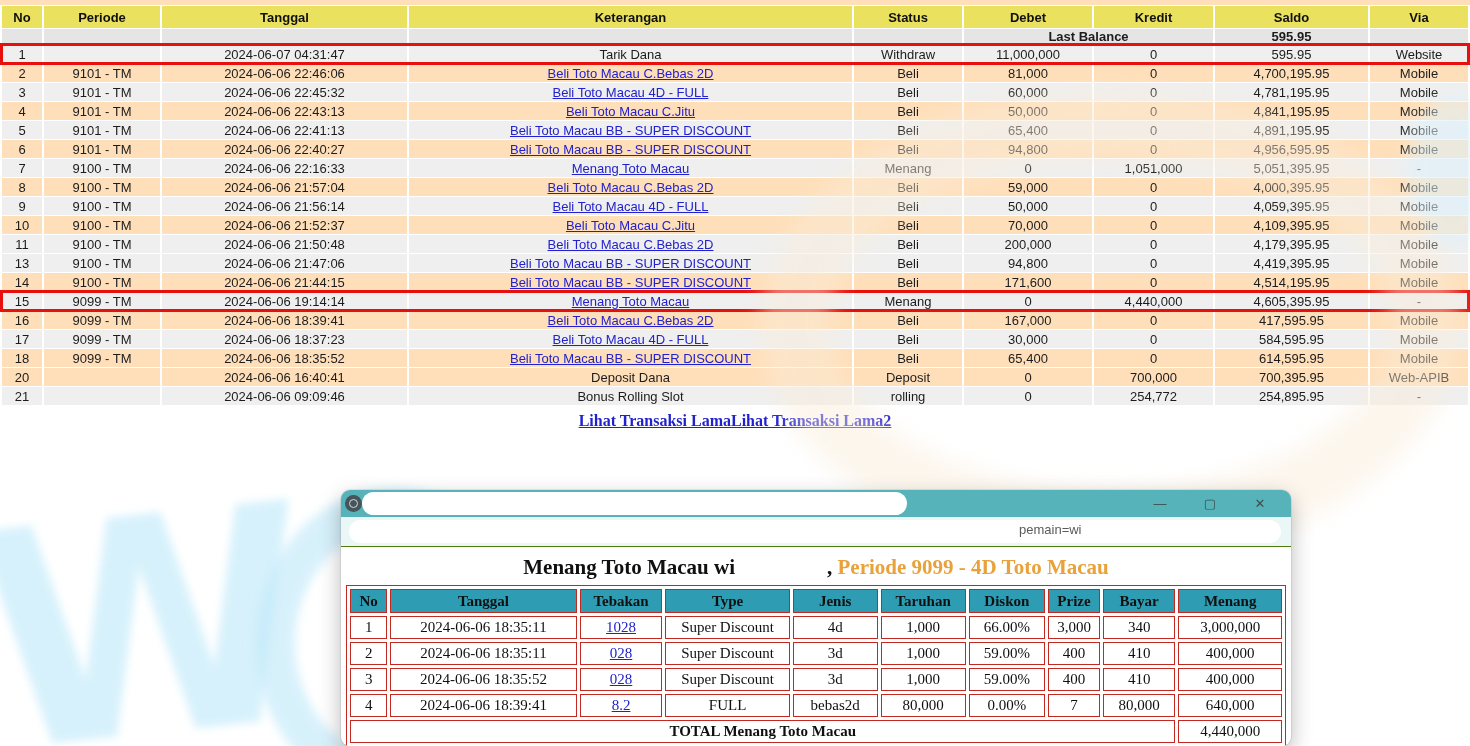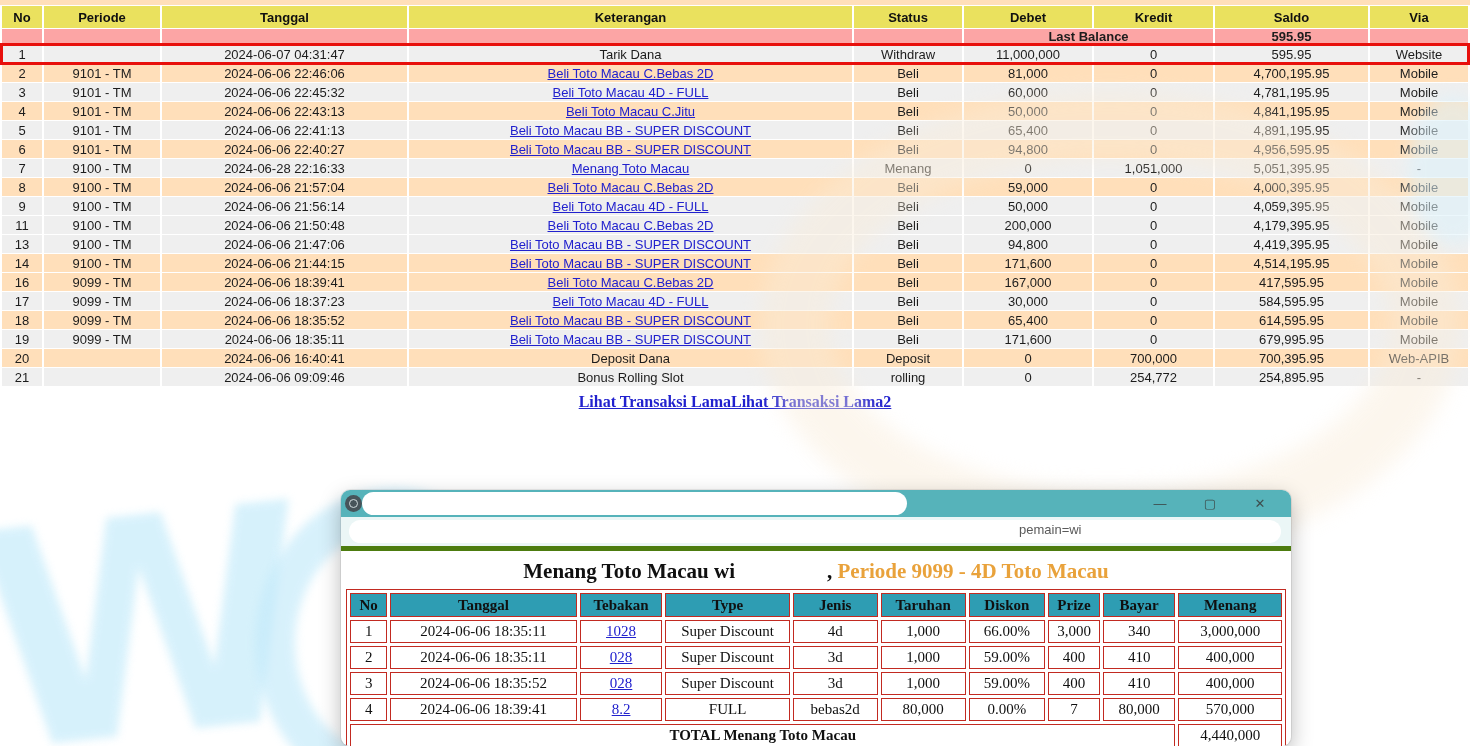--- a/index.html
+++ b/index.html
@@ -18,21 +18,21 @@
     opacity:.55;filter:blur(8px);}
 
   
   .topstrip{height:5px;background:#ffdfba;position:relative;z-index:1;}
   table.main{width:1470px;border-collapse:separate;border-spacing:2px 1px;table-layout:fixed;
     position:relative;z-index:2;}
   table.main th{background:#eae15e;font-size:13px;font-weight:bold;color:#101010;height:22px;
     padding:0;text-align:center;white-space:nowrap;}
   table.main td{font-size:13px;color:#1c1c1c;height:18px;padding:0;text-align:center;
     white-space:nowrap;overflow:hidden;}
-  tr.lastbal td{background:#fca5a5;height:13px;}
+  tr.lastbal td{background:#e5e5e5;height:13px;}
   .lb-label{font-weight:bold;}
   .lb-value{font-weight:bold;color:#2121ce;}
   tr.peach td{background:#ffdfba;}
   tr.gray td{background:#efefef;}
   tr.hl{outline:3px solid #e8100c;outline-offset:-1px;}
   .txt-red{color:#f20000;}
   .txt-blue{color:#2121ce;}
   a.ket-link{color:#2121ce;text-decoration:underline;cursor:pointer;}
   .links-row{position:relative;z-index:2;text-align:center;margin-top:6px;
     font-family:"Liberation Serif",serif;font-size:16px;font-weight:bold;}
@@ -44,21 +44,21 @@
     box-shadow:0 8px 22px rgba(0,0,0,.28),0 0 0 1px rgba(0,0,0,.07);}
   .titlebar{height:27px;background:#56b3ba;position:relative;}
   .browser-icon{position:absolute;left:4px;top:5px;width:17px;height:17px;border-radius:50%;
     background:#47545a;}
   .browser-icon::after{content:"";position:absolute;left:4px;top:4px;width:9px;height:9px;
     border-radius:50%;border:1.5px solid #cfd8da;box-sizing:border-box;}
   .tab-pill{position:absolute;left:21px;top:2px;width:545px;height:23px;background:#fff;
     border-radius:12px;}
   .win-controls{position:absolute;right:6px;top:0;height:27px;display:flex;align-items:center;}
   .win-btn{width:50px;text-align:center;color:#3e4e4e;font-size:13px;line-height:27px;cursor:pointer;}
-  .addrbar{height:29px;background:#ebf6f6;position:relative;border-bottom:5px solid #4d7c0f;}
+  .addrbar{height:29px;background:#ebf6f6;position:relative;border-bottom:1px solid #4d7c0f;}
   .addr-pill{position:absolute;left:8px;top:3px;width:932px;height:23px;background:#fff;border-radius:12px;}
   .addr-text{position:absolute;left:678px;top:5px;font-size:13px;color:#5a5a5a;}
 
   .popup-title{text-align:center;font-family:"Liberation Serif",serif;font-size:21px;color:#101010;
     margin-top:8px;white-space:nowrap;font-weight:bold;}
   .censored-gap{display:inline-block;width:92px;}
   .hl-orange{color:#e9a23b;}
 
   table.bet{margin:5px auto 0;width:940px;border-collapse:separate;border-spacing:3px;
     border:1px solid #c22a21;table-layout:fixed;background:#fff;}
@@ -180,21 +180,21 @@
           <td><a class="ket-link">Beli Toto Macau BB - SUPER DISCOUNT</a></td>
           <td class="txt-red">Beli</td>
           <td>94,800</td>
           <td class="txt-blue">0</td>
           <td class="txt-blue">4,956,595.95</td>
           <td>Mobile</td>
         </tr>
         <tr class="gray">
           <td>7</td>
           <td>9100 - TM</td>
-          <td>2024-06-28 22:16:33</td>
+          <td>2024-06-06 22:16:33</td>
           <td><a class="ket-link">Menang Toto Macau</a></td>
           <td class="txt-red">Menang</td>
           <td>0</td>
           <td class="txt-blue">1,051,000</td>
           <td class="txt-blue">5,051,395.95</td>
           <td>-</td>
         </tr>
         <tr class="peach">
           <td>8</td>
           <td>9100 - TM</td>
@@ -210,20 +210,31 @@
           <td>9</td>
           <td>9100 - TM</td>
           <td>2024-06-06 21:56:14</td>
           <td><a class="ket-link">Beli Toto Macau 4D - FULL</a></td>
           <td class="txt-red">Beli</td>
           <td>50,000</td>
           <td class="txt-blue">0</td>
           <td class="txt-blue">4,059,395.95</td>
           <td>Mobile</td>
         </tr>
+        <tr class="peach">
+          <td>10</td>
+          <td>9100 - TM</td>
+          <td>2024-06-06 21:52:37</td>
+          <td><a class="ket-link">Beli Toto Macau C.Jitu</a></td>
+          <td class="txt-red">Beli</td>
+          <td>70,000</td>
+          <td class="txt-blue">0</td>
+          <td class="txt-blue">4,109,395.95</td>
+          <td>Mobile</td>
+        </tr>
         <tr class="gray">
           <td>11</td>
           <td>9100 - TM</td>
           <td>2024-06-06 21:50:48</td>
           <td><a class="ket-link">Beli Toto Macau C.Bebas 2D</a></td>
           <td class="txt-red">Beli</td>
           <td>200,000</td>
           <td class="txt-blue">0</td>
           <td class="txt-blue">4,179,395.95</td>
           <td>Mobile</td>
@@ -242,20 +253,31 @@
         <tr class="peach">
           <td>14</td>
           <td>9100 - TM</td>
           <td>2024-06-06 21:44:15</td>
           <td><a class="ket-link">Beli Toto Macau BB - SUPER DISCOUNT</a></td>
           <td class="txt-red">Beli</td>
           <td>171,600</td>
           <td class="txt-blue">0</td>
           <td class="txt-blue">4,514,195.95</td>
           <td>Mobile</td>
+        </tr>
+        <tr class="gray hl">
+          <td>15</td>
+          <td>9099 - TM</td>
+          <td>2024-06-06 19:14:14</td>
+          <td><a class="ket-link">Menang Toto Macau</a></td>
+          <td class="txt-red">Menang</td>
+          <td>0</td>
+          <td class="txt-blue">4,440,000</td>
+          <td class="txt-blue">4,605,395.95</td>
+          <td>-</td>
         </tr>
         <tr class="peach">
           <td>16</td>
           <td>9099 - TM</td>
           <td>2024-06-06 18:39:41</td>
           <td><a class="ket-link">Beli Toto Macau C.Bebas 2D</a></td>
           <td class="txt-red">Beli</td>
           <td>167,000</td>
           <td class="txt-blue">0</td>
           <td class="txt-blue">417,595.95</td>
@@ -274,31 +296,20 @@
         </tr>
         <tr class="peach">
           <td>18</td>
           <td>9099 - TM</td>
           <td>2024-06-06 18:35:52</td>
           <td><a class="ket-link">Beli Toto Macau BB - SUPER DISCOUNT</a></td>
           <td class="txt-red">Beli</td>
           <td>65,400</td>
           <td class="txt-blue">0</td>
           <td class="txt-blue">614,595.95</td>
-          <td>Mobile</td>
-        </tr>
-        <tr class="gray">
-          <td>19</td>
-          <td>9099 - TM</td>
-          <td>2024-06-06 18:35:11</td>
-          <td><a class="ket-link">Beli Toto Macau BB - SUPER DISCOUNT</a></td>
-          <td class="txt-red">Beli</td>
-          <td>171,600</td>
-          <td class="txt-blue">0</td>
-          <td class="txt-blue">679,995.95</td>
           <td>Mobile</td>
         </tr>
         <tr class="peach">
           <td>20</td>
           <td></td>
           <td>2024-06-06 16:40:41</td>
           <td>Deposit Dana</td>
           <td class="txt-red">Deposit</td>
           <td>0</td>
           <td class="txt-blue">700,000</td>
@@ -406,21 +417,21 @@
             <tr>
               <td>4</td>
               <td>2024-06-06 18:39:41</td>
               <td><a class="tebakan-link">8.2</a></td>
               <td>FULL</td>
               <td>bebas2d</td>
               <td>80,000</td>
               <td>0.00%</td>
               <td>7</td>
               <td>80,000</td>
-              <td>570,000</td>
+              <td>640,000</td>
             </tr>
           </tbody>
         <tfoot>
           <tr>
             <td colspan="9" class="total-label">TOTAL Menang Toto Macau</td>
             <td>4,440,000</td>
           </tr>
         </tfoot>
       </table>
     </div>

